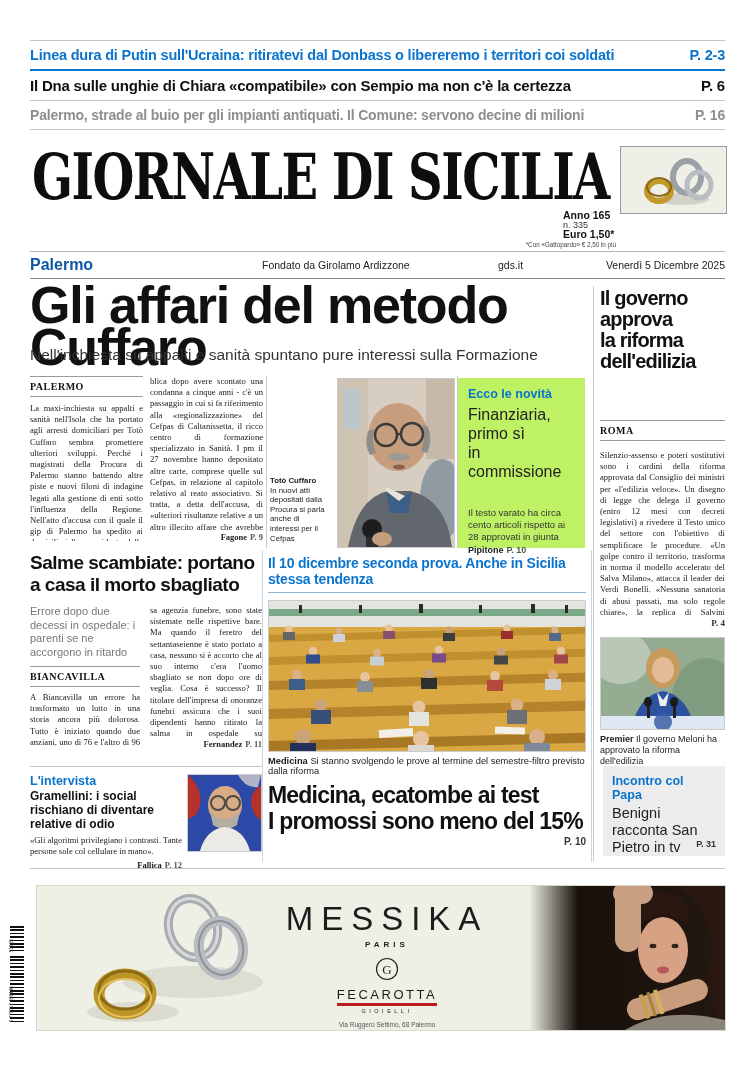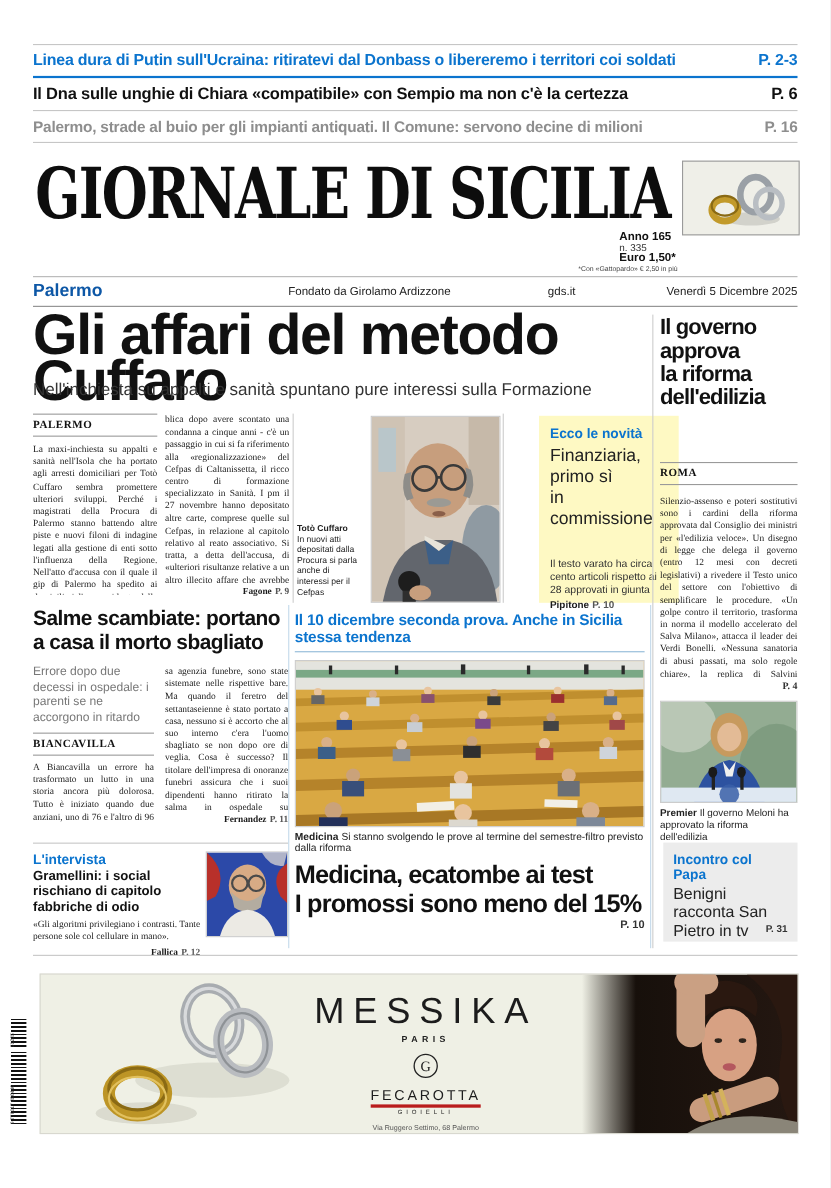--- a/index.html
+++ b/index.html
@@ -48,21 +48,21 @@
   .byline .nm{font-weight:bold;}
   .byline .pg{font-weight:bold;color:#555;margin-left:3px;}
   #lead-col1{position:absolute;left:0;top:4px;width:113px;}
   #lead-col1 .body-txt{margin-top:6px;height:138px;}
   #lead-col2{position:absolute;left:120px;top:4px;width:113px;}
   #lead-col2 .body-txt{height:156px;}
   .vrule{position:absolute;width:1px;background:#ccc;}
   #lead-cap{position:absolute;left:240px;top:104px;width:58px;font-size:7.8px;line-height:9.6px;color:#222;}
   #lead-cap .t{font-weight:bold;display:block;}
   #lead-photo{position:absolute;left:307px;top:6px;width:118px;height:170px;border:1px solid #c9c9c9;box-sizing:border-box;}
-  #fin-box{position:absolute;left:428px;top:6px;width:127px;height:170px;background:#fef9c3;box-sizing:border-box;padding:9px 10px;margin-left:32px;}
+  #fin-box{position:absolute;left:428px;top:6px;width:127px;height:170px;background:#bef264;box-sizing:border-box;padding:9px 10px;}
   .kicker{color:#0b74ce;font-weight:bold;font-size:12.5px;}
   #fin-box .hl{font-size:16px;line-height:19px;color:#222;margin-top:4px;}
   #fin-box .tx{font-size:9.5px;line-height:12px;color:#333;margin-top:26px;}
   #fin-box .byline{text-align:left;margin-top:2px;font-family:"Liberation Sans",sans-serif;font-size:9px;}
 
   
   #sidebar{left:600px;top:288px;width:125px;}
   #sidebar h3{margin:0;font-size:20px;line-height:21px;letter-spacing:-.8px;font-weight:bold;color:#111;}
   #sb-deck{position:absolute;left:0;top:88px;font-size:11.5px;line-height:14px;color:#222;}
   #sb-dateline{position:absolute;left:0;top:132px;width:125px;}
@@ -281,21 +281,21 @@
         <div class="byline">
           <span class="nm">Fernandez</span><span class="pg">P. 11</span>
         </div>
       </div>
     </div>
   </div>
   <div id="salme-rule" class="abs"></div>
 
   <div id="interv" class="abs">
     <div class="kicker">L'intervista</div>
-    <div class="hl">Gramellini: i social rischiano di capitolo fabbriche di odio</div>
+    <div class="hl">Gramellini: i social rischiano di diventare relative di odio</div>
     <div class="body-txt just">«Gli algoritmi privilegiano i contrasti. Tante persone sole col cellulare in mano».</div>
     <div class="byline">
       <span class="nm">Fallica</span><span class="pg">P. 12</span>
     </div>
     <div id="interv-photo">
       <svg width="73" height="76" viewBox="0 0 73 76">
         <rect width="73" height="76" fill="#2c49a8"></rect>
         <path d="M0,0 q20,18 8,40 l-8,4 z" fill="#b8302a"></path>
         <path d="M73,10 q-16,10 -6,30 l6,6 z" fill="#b8302a"></path>
         <path d="M50,0 q8,14 20,12 l3,-12 z" fill="#e8e2d6" opacity=".7"></path>

